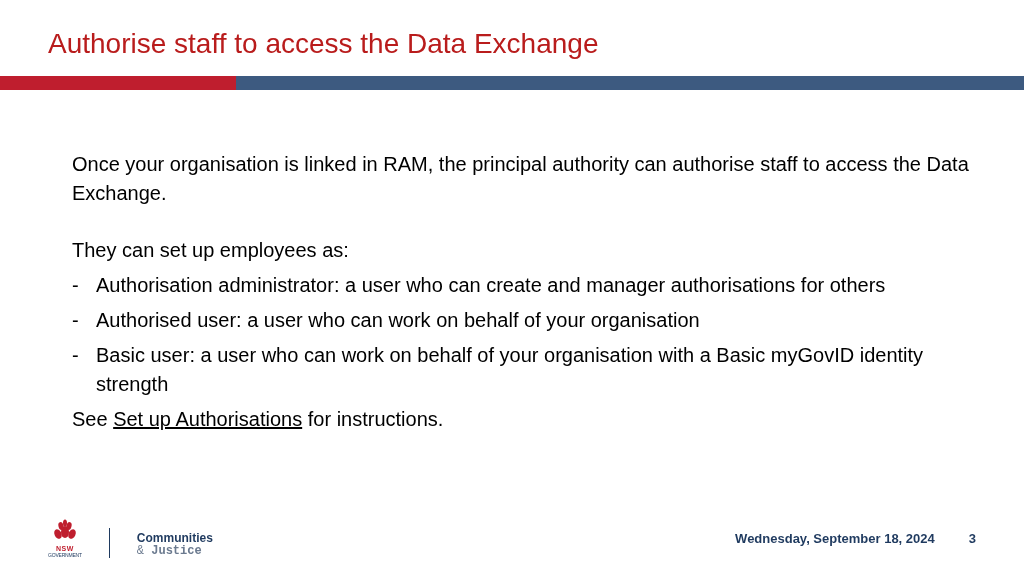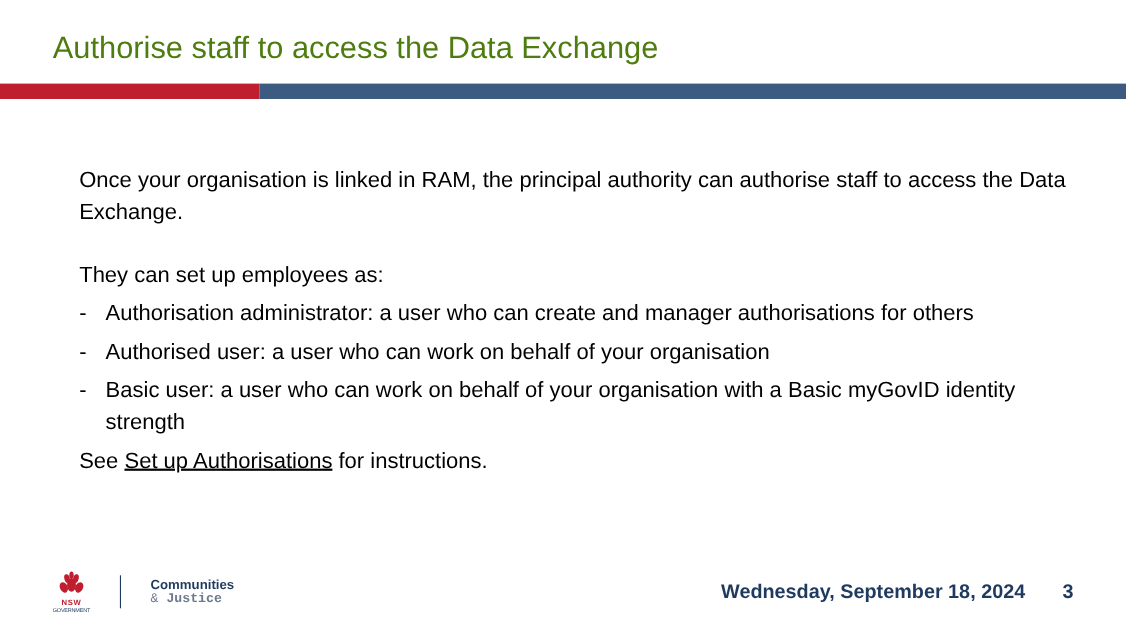--- a/index.html
+++ b/index.html
@@ -5,21 +5,21 @@
     * { margin: 0; padding: 0; box-sizing: border-box; }
     body {
       width: 1024px;
       height: 576px;
       font-family: Arial, Helvetica, sans-serif;
       background: #ffffff;
       position: relative;
       overflow: hidden;
     }
     .title {
-      color: #4d7c0f;
+      color: #b91c1c;
       font-size: 28px;
       font-weight: 400;
       padding: 28px 48px 16px 48px;
     }
     .divider-bar {
       display: flex;
       height: 14px;
       width: 100%;
     }
     .divider-red { width: 23%; background: #bf1e2e; }
@@ -45,38 +45,38 @@
     .footer {
       position: absolute;
       bottom: 18px;
       left: 0;
       right: 0;
       display: flex;
       align-items: center;
       justify-content: space-between;
       padding: 0 48px;
     }
-    .footer-left { display: flex; align-items: center; gap: 27px; }
+    .footer-left { display: flex; align-items: flex-end; gap: 27px; }
     .nsw-logo { display: flex; flex-direction: column; align-items: center; }
     .waratah { position: relative; width: 30px; height: 26px; }
     .waratah svg { display: block; }
     .nsw-text {
       font-size: 7px;
       font-weight: 700;
       color: #bf1e2e;
       letter-spacing: 0.5px;
       margin-top: 1px;
     }
     .gov-text { font-size: 5px; color: #1f3a5f; letter-spacing: -0.2px; }
     .vsep { width: 1px; height: 30px; background: #1f3a5f; }
     .dept { display: flex; flex-direction: column; font-size: 12px; color: #1f3a5f; line-height: 1.1; }
     .dept .line1 { font-weight: 700; }
     .dept .line2 { color: #6b7a8f; font-weight: 700; font-family: Liberation Mono, monospace; }
     .dept .amp { color: #6b7a8f; font-weight: 400; }
-    .footer-right { display: flex; align-items: baseline; gap: 34px; color: #1f3a5f; font-size: 18px; font-weight: 700; }
+    .footer-right { display: flex; align-items: baseline; gap: 34px; color: #1f3a5f; font-size: 13px; font-weight: 700; }
     .page-num { font-weight: 700; }
   </style>
 </head>
 <body>
 
 <h1 class="title">Authorise staff to access the Data Exchange</h1>
 
 <div class="divider-bar">
   <div class="divider-red"></div>
   <div class="divider-blue"></div>

